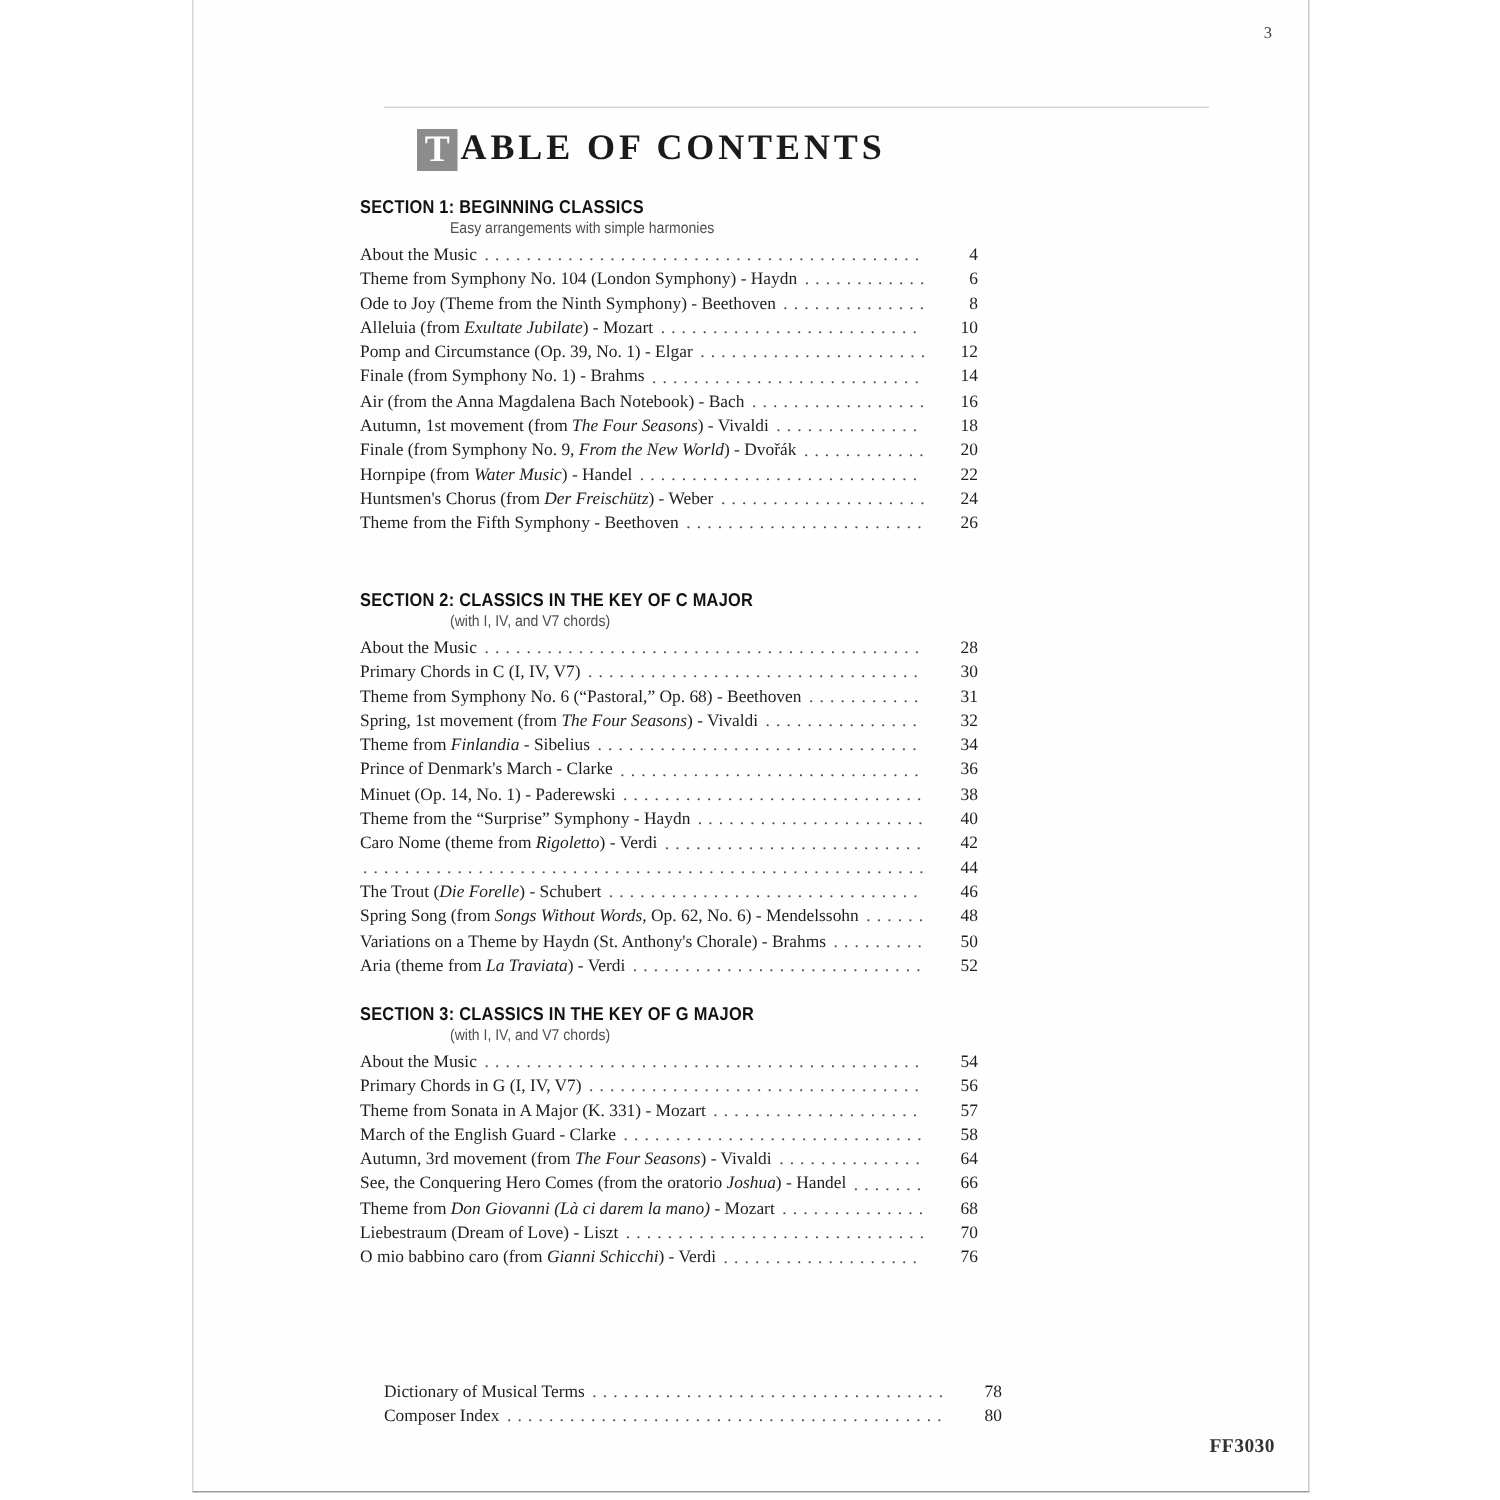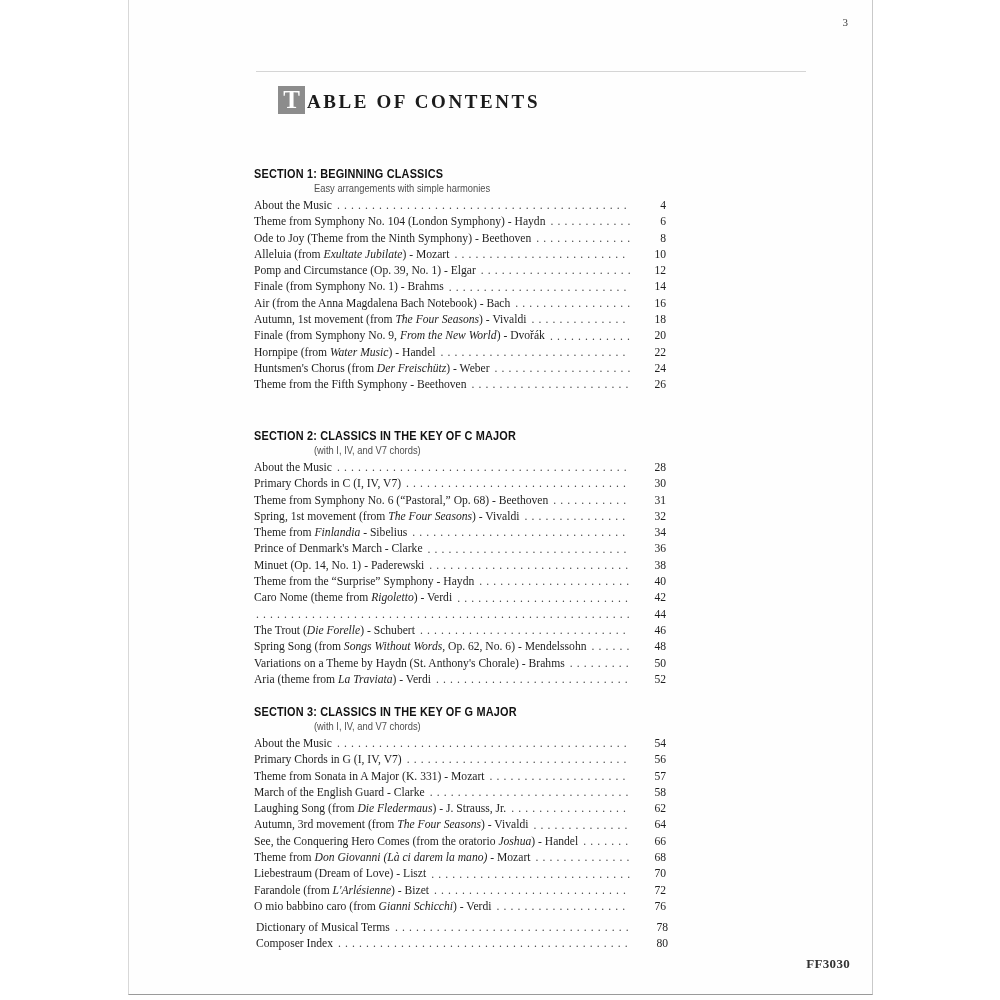--- a/index.html
+++ b/index.html
@@ -65,34 +65,33 @@
     font-family: "Liberation Serif", serif;
     font-size: 25px;
     font-weight: 700;
     line-height: 28px;
     text-align: center;
     letter-spacing: 0;
     display: inline-block;
   }
   .title-rest {
     font-family: "Liberation Serif", serif;
-    font-size: 19px;
+    font-size: 24px;
     font-weight: 700;
     letter-spacing: 2.6px;
     color: #1b1b1b;
     margin-left: 2px;
     padding-bottom: 1px;
   }
 
   
   .section {
     position: absolute;
-    left: 254px;
+    left: 240px;
     width: 412px;
-    margin-top: 36px;
   }
   .section-head {
     font-family: "Liberation Sans Narrow", "Liberation Sans", sans-serif;
     font-size: 12.4px;
     font-weight: 700;
     letter-spacing: 0.2px;
     color: #121212;
     transform: scaleX(0.88);
     transform-origin: left center;
     white-space: nowrap;
@@ -336,48 +335,38 @@
         <span class="label">Theme from Sonata in A Major (K. 331) - Mozart</span>
         <span class="leader"></span>
         <span class="pagenum">57</span>
       </div>
       <div class="entry">
         <span class="label">March of the English Guard - Clarke</span>
         <span class="leader"></span>
         <span class="pagenum">58</span>
       </div>
       <div class="entry">
-        <span class="label">Laughing Song (from <i>Die Fledermaus</i>) - J. Strauss, Jr.</span>
-        <span class="leader"></span>
-        <span class="pagenum">62</span>
-      </div>
-      <div class="entry">
         <span class="label">Autumn, 3rd movement (from <i>The Four Seasons</i>) - Vivaldi</span>
         <span class="leader"></span>
         <span class="pagenum">64</span>
       </div>
       <div class="entry">
         <span class="label">See, the Conquering Hero Comes (from the oratorio <i>Joshua</i>) - Handel</span>
         <span class="leader"></span>
         <span class="pagenum">66</span>
       </div>
       <div class="entry">
         <span class="label">Theme from <i>Don Giovanni (Là ci darem la mano)</i> - Mozart</span>
         <span class="leader"></span>
         <span class="pagenum">68</span>
       </div>
       <div class="entry">
         <span class="label">Liebestraum (Dream of Love) - Liszt</span>
         <span class="leader"></span>
         <span class="pagenum">70</span>
-      </div>
-      <div class="entry">
-        <span class="label">Farandole (from <i>L'Arlésienne</i>) - Bizet</span>
-        <span class="leader"></span>
-        <span class="pagenum">72</span>
       </div>
       <div class="entry">
         <span class="label">O mio babbino caro (from <i>Gianni Schicchi</i>) - Verdi</span>
         <span class="leader"></span>
         <span class="pagenum">76</span>
       </div>
     </div>
     <div class="tail-block" style="top: 920px;">
       <div class="entry">
         <span class="label">Dictionary of Musical Terms</span>

